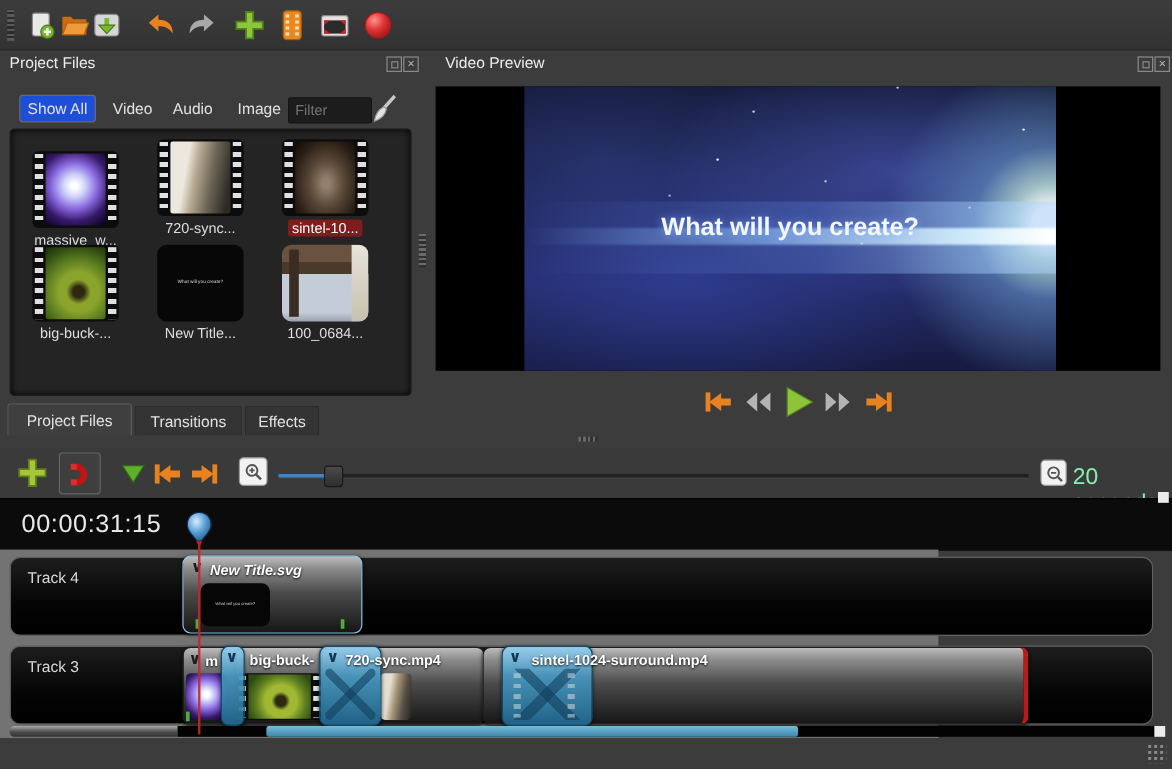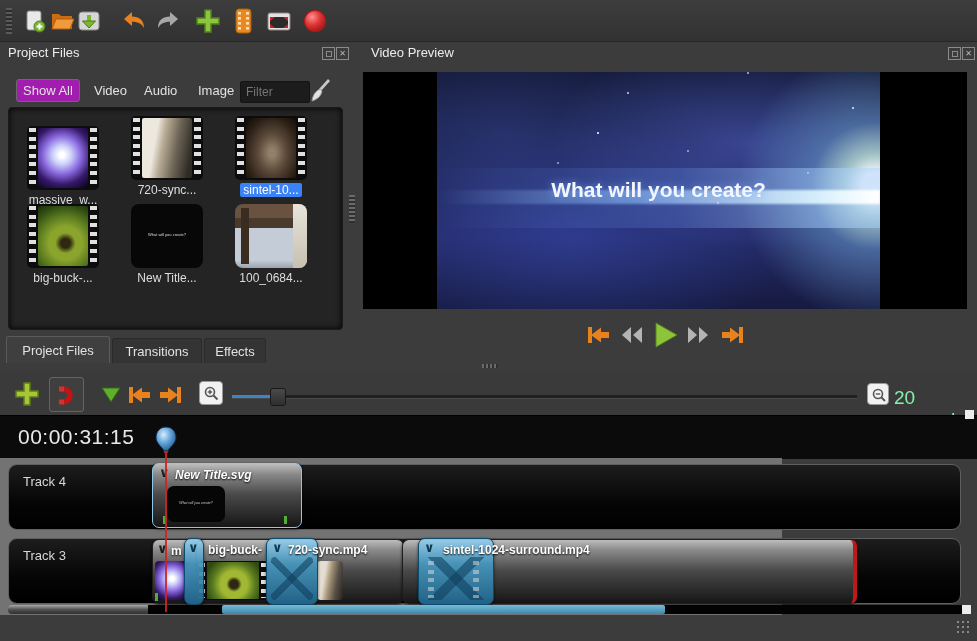--- a/index.html
+++ b/index.html
@@ -10,31 +10,31 @@
   .toolbar{left:0;top:0;width:977px;height:41px;background:linear-gradient(180deg,#3d3d3d,#323232);border-bottom:1px solid #262626;}
   .tb-grip{left:6px;top:8px;width:6px;height:26px;
     background:repeating-linear-gradient(180deg,#5a5a5a 0 2px,#2c2c2c 2px 4px);}
   .tbtn{top:8px;width:26px;height:26px;display:flex;align-items:center;justify-content:center;}
   
   .panel-title{font-size:13px;color:#ececec;}
   .winicon{width:11px;height:11px;border:1px solid #8a8a8a;display:flex;align-items:center;justify-content:center;font-size:8px;color:#b8b8b8;line-height:1;}
   .winicon .inner{width:4px;height:4px;border:1px solid #8a8a8a;}
   
   .ftab{font-size:13px;color:#e2e2e2;padding:3px 6px;}
-  .ftab.active{border:1px solid #6a6a6a;border-radius:3px;background:#a21caf;}
+  .ftab.active{border:1px solid #6a6a6a;border-radius:3px;background:#1d4ed8;}
   .filter-input{width:58px;height:18px;background:#1c1c1c;border:1px solid #141414;border-radius:2px;color:#9a9a9a;font-size:12px;padding:1px 5px;outline:none;}
   
   .filesbox{left:8px;top:107px;width:333px;height:221px;background:#242424;border:1px solid #1a1a1a;border-radius:4px;box-shadow:inset 0 0 6px #000;}
   .cell{width:100px;text-align:center;}
   .thumb{width:72px;height:64px;margin:0 auto;border-radius:5px;background:#0c0c0c;position:relative;overflow:hidden;}
   .holes{position:absolute;top:2px;bottom:2px;width:7px;background:repeating-linear-gradient(180deg,#e0e0e0 0 4px,rgba(0,0,0,0) 4px 8.6px);}
   .holes.l{left:2px;} .holes.r{right:2px;}
   .art{position:absolute;left:11px;right:11px;top:2px;bottom:2px;border-radius:2px;}
   .flabel{font-size:12px;color:#dedede;margin-top:3px;display:inline-block;padding:0 3px;white-space:nowrap;}
-  .flabel.sel{background:#3b82f6;color:#fff;border-radius:2px;}
+  .flabel.sel{background:#7f1d1d;color:#fff;border-radius:2px;}
   
   .btab{font-size:13px;color:#e2e2e2;display:flex;align-items:center;justify-content:center;border:1px solid #2a2a2a;border-bottom:none;background:#343434;border-radius:3px 3px 0 0;}
   .btab.active{background:#3f3f3f;border-color:#5a5a5a;}
   
   .videoblack{left:363px;top:72px;width:604px;height:237px;background:#000;}
   .nebula{left:74px;top:0;width:443px;height:237px;position:absolute;overflow:hidden;
     background:
       radial-gradient(circle at 99% 48%, rgba(255,255,255,.95) 0 3%, rgba(190,230,220,.8) 7%, rgba(120,180,230,.45) 14%, rgba(60,90,200,0) 30%),
       radial-gradient(ellipse at 70% 30%, rgba(90,110,220,.5), rgba(0,0,0,0) 45%),
       radial-gradient(ellipse at 30% 70%, rgba(60,80,190,.45), rgba(0,0,0,0) 50%),

